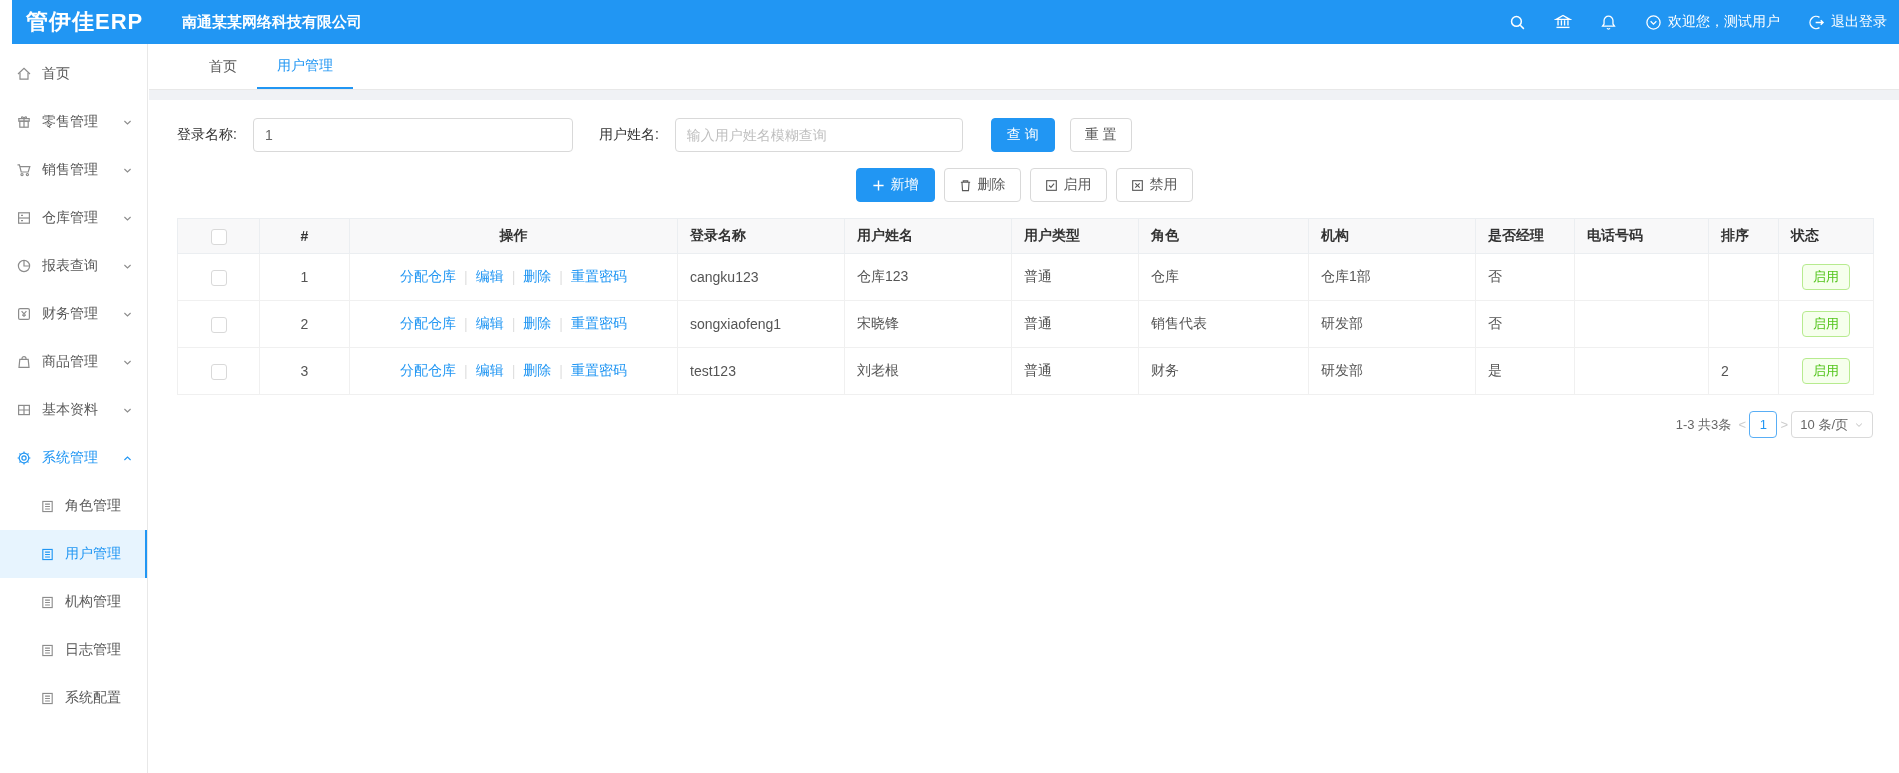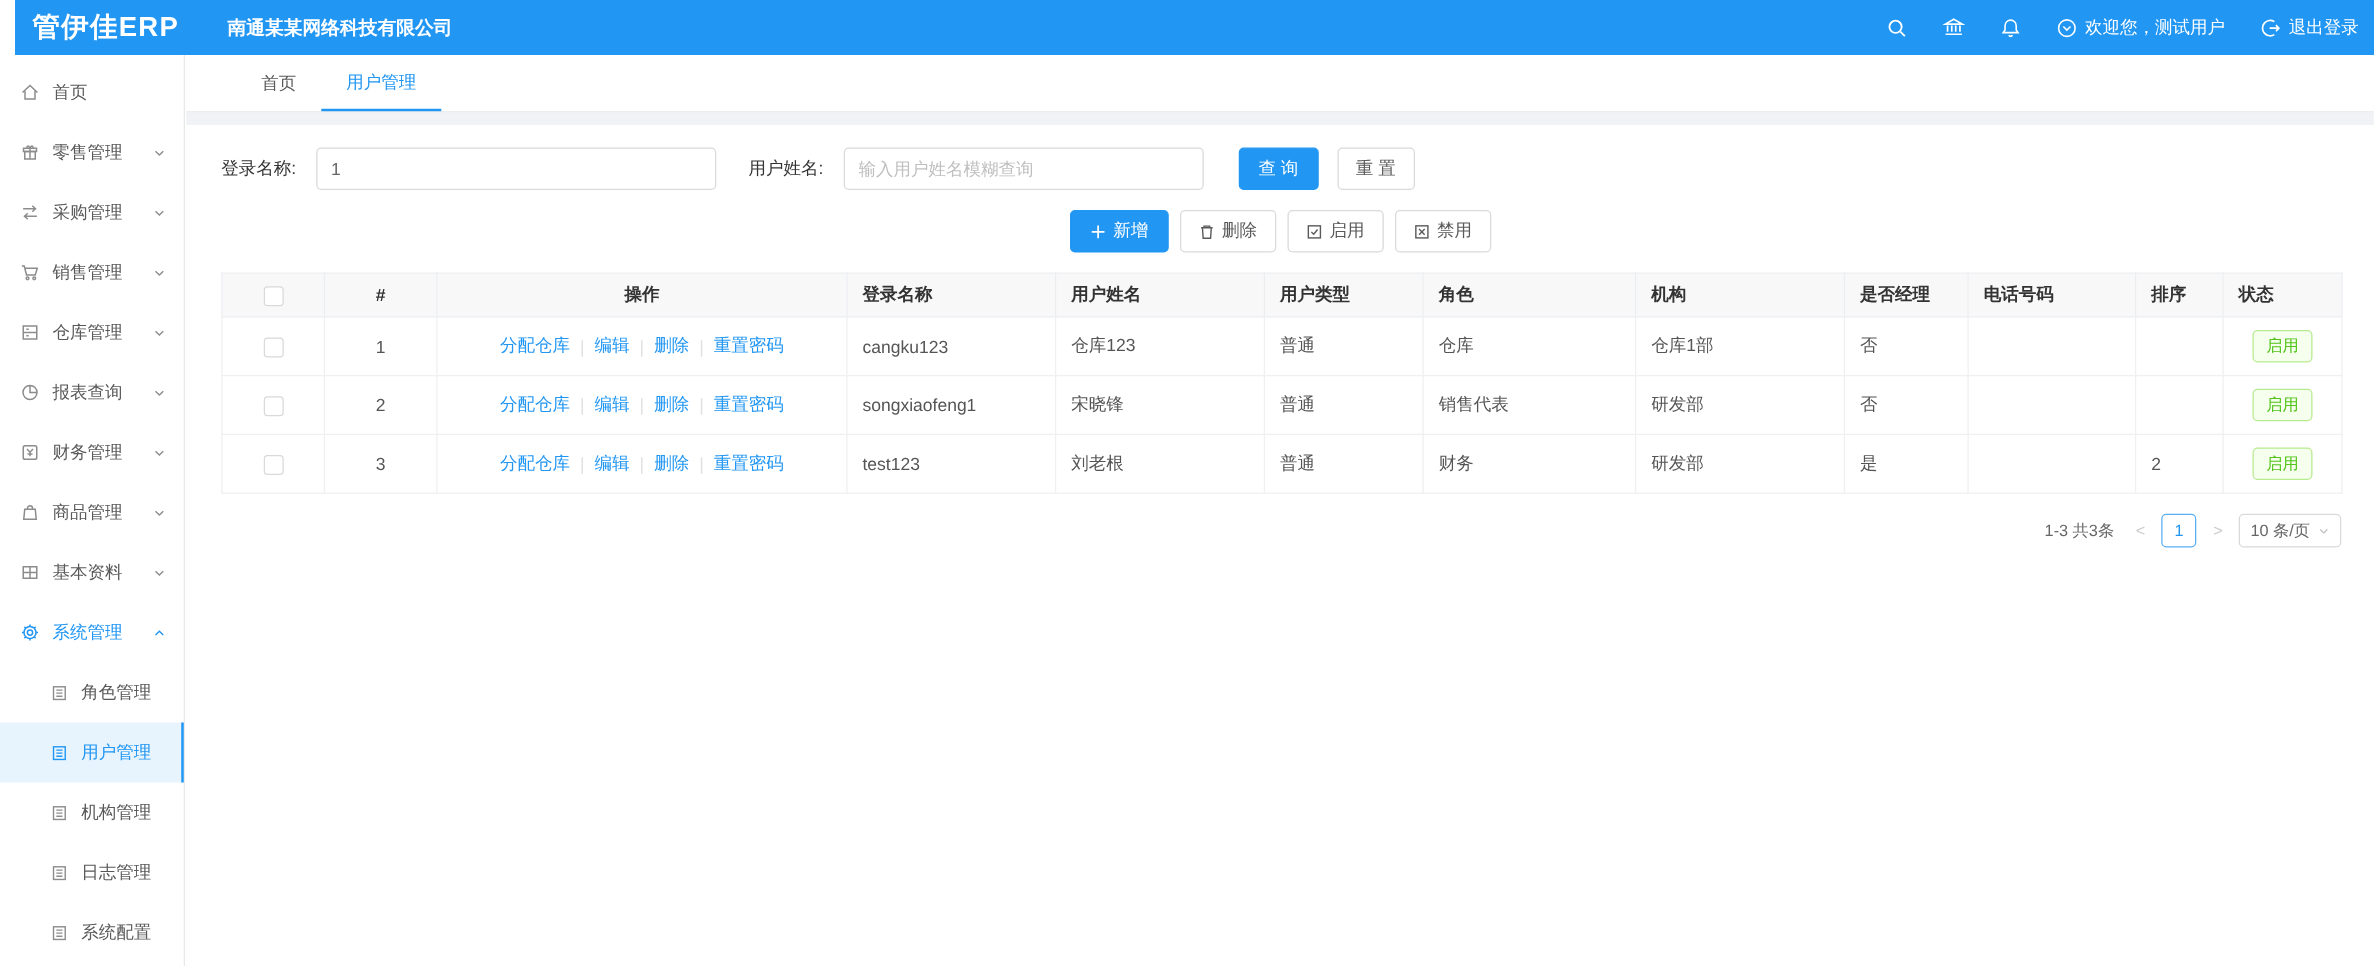--- a/index.html
+++ b/index.html
@@ -64,21 +64,21 @@
     color:#555; padding:0 12px; background:#fff; }
   .grid th.c, .grid td.c { text-align:center; padding:0 4px; }
   .checkbox { display:inline-block; width:16px; height:16px; border:1px solid #d9d9d9; border-radius:3px; background:#fff; cursor:pointer; vertical-align:middle; }
   .action-links { display:flex; align-items:center; justify-content:center; gap:0; white-space:nowrap; }
   .alink { color:#2196f3; cursor:pointer; font-size:14px; }
   .sep { color:#e0e0e0; margin:0 8px; }
   .badge-enabled { display:inline-block; padding:3px 10px; font-size:13px; color:#52c41a;
     background:#f6ffed; border:1px solid #b7eb8f; border-radius:4px; cursor:pointer; }
 
   
-  .pager { display:flex; align-items:center; justify-content:flex-end; margin-top:16px; gap:10px; width:1696px; }
+  .pager { display:flex; align-items:center; justify-content:flex-end; margin-top:16px; width:1696px; }
   .pager-total { color:#666; font-size:13px; margin-right:4px; }
   .pg-arrow { color:#ccc; font-size:13px; width:14px; text-align:center; cursor:default; user-select:none; }
   .pg-page { width:28px; height:27px; border:1px solid #59aef5; border-radius:4px; color:#2196f3;
     display:flex; align-items:center; justify-content:center; font-size:13px; background:#fff; cursor:pointer; }
   .pg-size { height:27px; border:1px solid #d9d9d9; border-radius:4px; background:#fff; color:#666;
     font-size:13px; display:flex; align-items:center; padding:11px 8px; gap:6px; cursor:pointer; }
   .pg-size .chev { color:#bfbfbf; display:flex; }
 </style>
 </head>
 <body>
@@ -144,34 +144,20 @@
         </svg>
     </span>
     <span class="mi-label">零售管理</span>
     <span class="mi-chevron">
       <svg width="11" height="11" viewBox="0 0 16 16" fill="none" stroke="currentColor" stroke-width="1.6">
           <path d="M3.5 5.8 L8 10.2 L12.5 5.8"></path>
         </svg>
     </span>
   </div>
 
-  <div class="menu-item">
-    <span class="mi-icon">
-      <svg width="16" height="16" viewBox="0 0 16 16" fill="none" stroke="currentColor" stroke-width="1.2">
-          <path d="M2.5 5 H12 M9.8 2.6 L12.4 5 L9.8 7.4"></path>
-          <path d="M13.5 11 H4 M6.2 8.6 L3.6 11 L6.2 13.4"></path>
-        </svg>
-    </span>
-    <span class="mi-label">采购管理</span>
-    <span class="mi-chevron">
-      <svg width="11" height="11" viewBox="0 0 16 16" fill="none" stroke="currentColor" stroke-width="1.6">
-          <path d="M3.5 5.8 L8 10.2 L12.5 5.8"></path>
-        </svg>
-    </span>
-  </div>
 
   <div class="menu-item">
     <span class="mi-icon">
       <svg width="16" height="16" viewBox="0 0 16 16" fill="none" stroke="currentColor" stroke-width="1.2">
           <path d="M1.5 2.8 H3.4 L5.2 10 H12.2 L13.8 4.6 H4.2"></path>
           <circle cx="6" cy="12.6" r="1.1"></circle>
           <circle cx="11.4" cy="12.6" r="1.1"></circle>
         </svg>
     </span>
     <span class="mi-label">销售管理</span>

